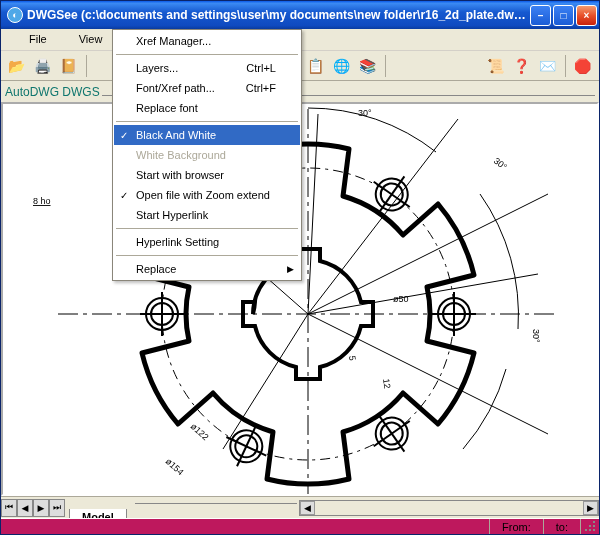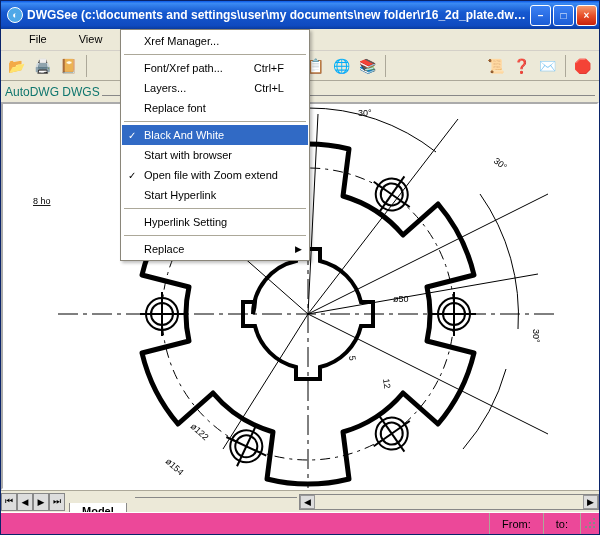--- a/index.html
+++ b/index.html
@@ -22,39 +22,39 @@
 .tool-sep { width: 1px; height: 22px; background: #aca899; margin: 0 3px; }
 
 .appname-row { height: 21px; display:flex; align-items:center; padding:0 4px; }
 .appname { color: #0f766e; font-weight: normal; font-style: normal; font-size: 12px; white-space: pre; }
 .appname-underline { border-bottom: 1px solid #888; flex:1; margin-left:2px; margin-top:8px; }
 
 .canvas-wrap { flex: 1; position: relative; background: #fff; overflow: hidden; border: 2px inset #fff; }
 svg.drawing { position: absolute; left:0; top:0; }
 .dim-label { font-size: 9px; fill: #000; font-family: Arial; }
 
-.dropdown { position: absolute; top: 0; left: 119px; width: 190px; background: #fff; border: 1px solid #8a867a; box-shadow: 2px 2px 3px rgba(0,0,0,.25); z-index: 50; padding: 1px; }
+.dropdown { position: absolute; top: 0; left: 111px; width: 190px; background: #fff; border: 1px solid #8a867a; box-shadow: 2px 2px 3px rgba(0,0,0,.25); z-index: 50; padding: 1px; }
 .dropdown-item { display: flex; align-items: center; height: 20px; padding: 0 24px 0 22px; position: relative; cursor: pointer; }
 .dropdown-item.selected { background: #316ac5; color: #fff; }
 .dropdown-item.disabled { color: #aca899; cursor: default; }
 .dropdown-item .shortcut { margin-left: auto; }
 .dropdown-item .check { position: absolute; left: 6px; font-size: 10px; }
 .dropdown-item .arrow { position: absolute; right: 6px; font-size: 9px; }
 .dropdown-sep { height: 1px; margin: 3px 2px; background: #aca899; }
 
 .bottom-tabs { height: 22px; display: flex; align-items: center; background: #ece9d8; border-top: 1px solid #aca899; }
 .tab-scroll { display: flex; margin-right: 4px; }
 .tab-btn { width: 16px; height: 18px; display: flex; align-items: center; justify-content: center; border: 1px solid #888; background: #ddd; font-size: 9px; cursor: pointer; }
 .tab { padding: 2px 12px; background: #fff; border: 1px solid #888; border-top: none; border-radius: 0 0 4px 4px; font-weight: bold; cursor: pointer; margin-top: 20px; }
 .sheet-line { flex:1; border-top:1px solid #888; margin:0 2px 0 8px; height:9px; }
 .hscroll { width: 300px; height: 16px; background: #ece9d8; border: 1px solid #888; display:flex; align-items:center; }
 .hscroll .sbtn { width:15px; height:100%; border:1px solid #999; background:#ddd; display:flex; align-items:center; justify-content:center; font-size:9px; cursor:pointer;}
 .hscroll .track { flex:1; background:#f0f0f0; }
 
-.statusbar { height: 22px; background: #ec4899; display: flex; align-items: center; border-top: 1px solid #fff; font-size: 11px; }
+.statusbar { height: 16px; background: #be185d; display: flex; align-items: center; border-top: 1px solid #fff; font-size: 11px; }
 .statusbar .st-left { flex:1; border-right:1px solid #aca899; height:100%; }
 .statusbar .st-cell { padding: 0 12px; border-right: 1px solid #aca899; height:100%; display:flex; align-items:center; }
 .grip { width: 18px; display:flex; align-items:flex-end; justify-content:flex-end; padding:2px; }
 .grip svg { display:block; }
 </style>
 </head>
 <body>
 
 <div class="titlebar">
   <span class="app-icon">◐</span>
@@ -72,34 +72,37 @@
   <div class="menubar-item">Markup</div>
   <div class="menubar-item open">Options</div>
   <div class="menubar-item">Help</div>
 
   <div class="dropdown" id="dropdown">
       <div class="dropdown-item">
         <span>Xref Manager...</span>
       </div>
       <div class="dropdown-sep"></div>
       <div class="dropdown-item">
+        <span>Layers...</span>
+        <span class="shortcut">Ctrl+L</span>
+      </div>
+      <div class="dropdown-item">
         <span>Font/Xref path...</span>
         <span class="shortcut">Ctrl+F</span>
-      </div>
-      <div class="dropdown-item">
-        <span>Layers...</span>
-        <span class="shortcut">Ctrl+L</span>
       </div>
       <div class="dropdown-item">
         <span>Replace font</span>
       </div>
       <div class="dropdown-sep"></div>
       <div class="dropdown-item selected">
         <span class="check">✓</span>
         <span>Black And White</span>
+      </div>
+      <div class="dropdown-item disabled">
+        <span>White Background</span>
       </div>
       <div class="dropdown-item">
         <span>Start with browser</span>
       </div>
       <div class="dropdown-item">
         <span class="check">✓</span>
         <span>Open file with Zoom extend</span>
       </div>
       <div class="dropdown-item">
         <span>Start Hyperlink</span>

